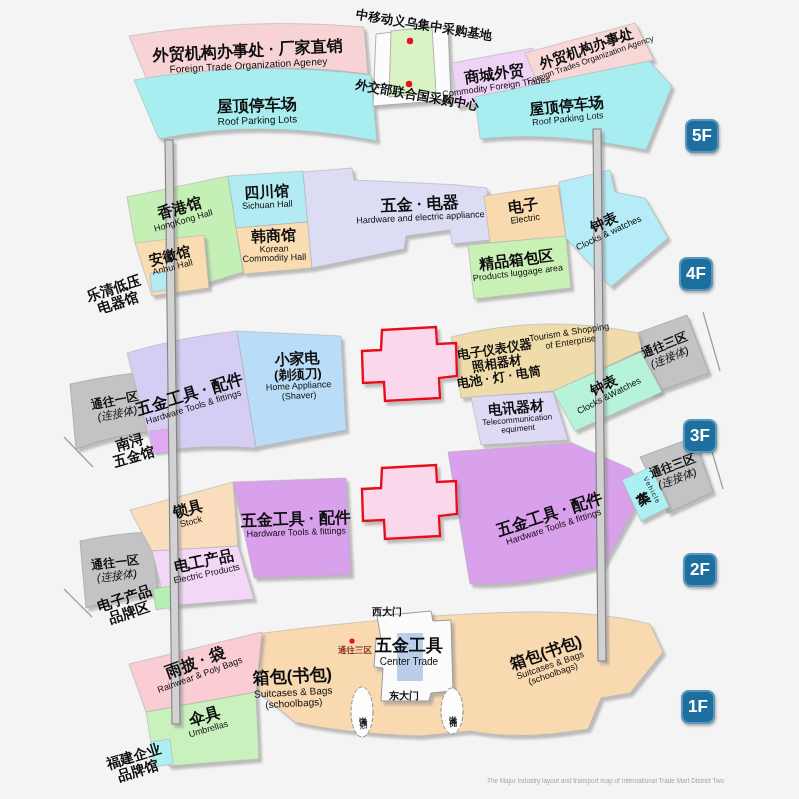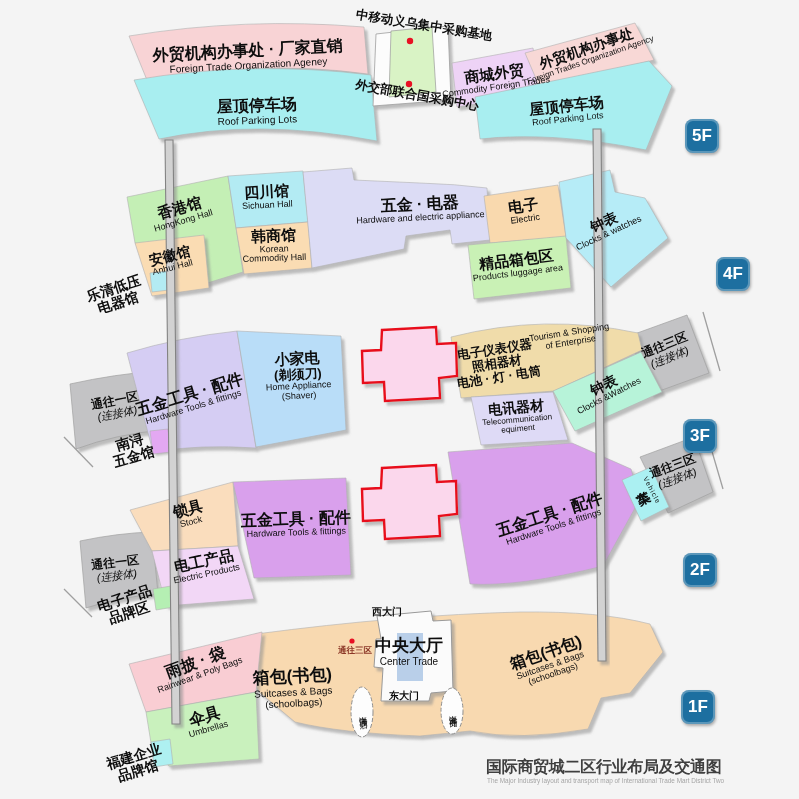--- a/index.html
+++ b/index.html
@@ -250,21 +250,21 @@
 </div>
 <div class="lbl" style="left:549px;top:662px;transform:translate(-50%,-50%) rotate(-19deg)">
   <div class="zh z16">箱包(书包)</div>
   <div class="en e9">Suitcases &amp; Bags</div>
   <div class="en e9">(schoolbags)</div>
 </div>
 <div class="lbl" style="left:355px;top:651px;transform:translate(-50%,-50%)">
   <div class="vred z8">通往三区</div>
 </div>
 <div class="lbl" style="left:409px;top:652px;transform:translate(-50%,-50%)">
-  <div class="zh z17">中央大厅</div>
+  <div class="zh z17">五金工具</div>
   <div class="en e10">Center Trade</div>
 </div>
 <div class="lbl" style="left:387px;top:611px;transform:translate(-50%,-50%)">
   <div class="z10b">西大门</div>
 </div>
 <div class="lbl" style="left:404px;top:695px;transform:translate(-50%,-50%)">
   <div class="z10b">东大门</div>
 </div>
 <div class="lbl vert" style="left:362px;top:712px;transform:translate(-50%,-50%) rotate(-6deg);font-size:8.5px">
   <span>海洋酒店</span>
@@ -273,29 +273,28 @@
   <span>海洋商务</span>
 </div>
 <div class="lbl" style="left:136px;top:764px;transform:translate(-50%,-50%) rotate(-17deg)">
   <div class="zh z14">福建企业</div>
   <div class="zh z14">品牌馆</div>
 </div>
 
 <div class="badge" style="left:702px;top:136px">
       <span>5F</span>
     </div>
-<div class="badge" style="left:733px;top:274px">
+<div class="badge" style="left:696px;top:274px">
       <span>4F</span>
     </div>
 <div class="badge" style="left:700px;top:436px">
       <span>3F</span>
     </div>
 <div class="badge" style="left:700px;top:570px">
       <span>2F</span>
     </div>
 <div class="badge" style="left:698px;top:707px">
       <span>1F</span>
     </div>
 
-<div class="caption-zh">国际商贸城二区行业布局及交通图</div>
 <div class="caption-en">The Major Industry layout and transport map of International Trade Mart District Two</div>
 
 </div>
 
 </body></html>

